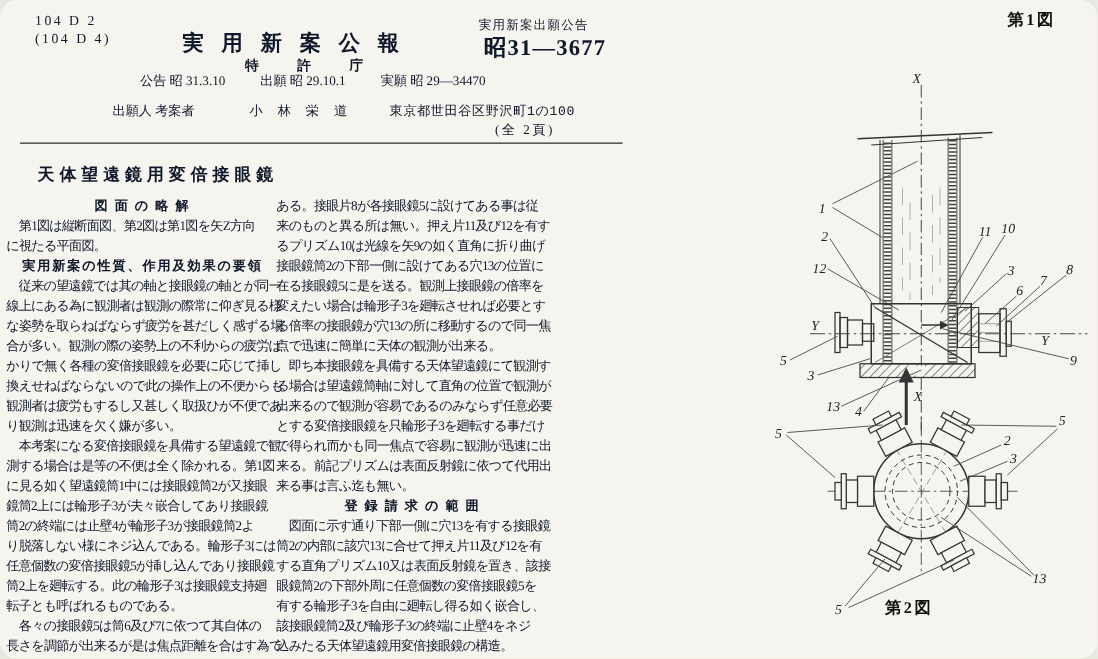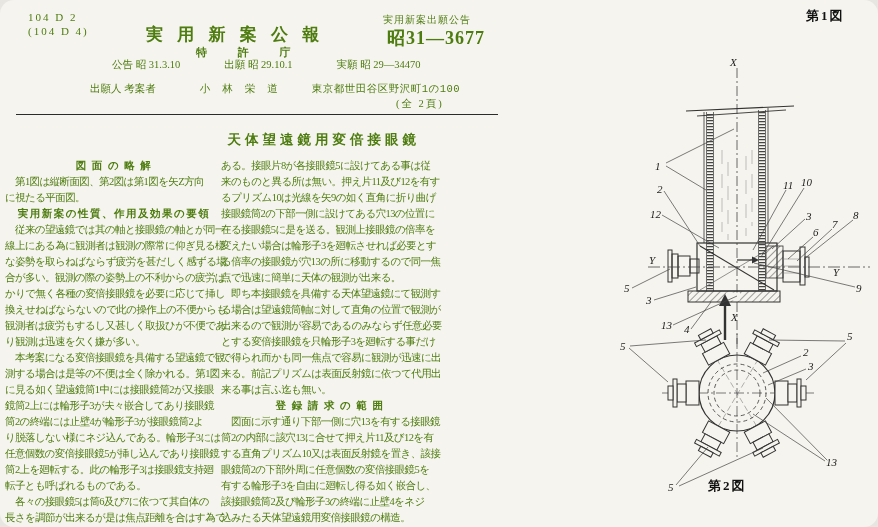--- a/index.html
+++ b/index.html
@@ -1,35 +1,35 @@
 <!DOCTYPE html>
 <html><head>
 <meta charset="utf-8">
 <style>
   html,body{margin:0;padding:0;background:#e8e6e0;}
   #canvas{
     position:relative;width:878px;height:527px;overflow:hidden;
     background:#f6f4ee;
     font-family:"Liberation Serif","DejaVu Serif",serif;
-    color:#4d7c0f;
+    color:#0f172a;
     border-radius:14px;
   }
   .abs{position:absolute;}
   .hdr-class{left:28px;top:10px;font-size:11px;line-height:14px;letter-spacing:2px;}
   .hdr-office{left:196px;top:7px;font-size:11px;font-weight:700;letter-spacing:14px;margin-top:38px;}
   .hdr-gazette{left:146px;top:23px;font-size:17px;font-weight:700;letter-spacing:5px;}
   .hdr-pubtype{left:383px;top:13px;font-size:10px;letter-spacing:1px;}
   .hdr-pubno{left:387px;top:26px;font-size:18px;font-weight:700;letter-spacing:1px;}
-  .hdr-dates{left:112px;top:58px;font-size:10.5px;display:flex;gap:44px;}
+  .hdr-dates{left:112px;top:58px;font-size:10.5px;display:flex;gap:28px;}
   .hdr-applicant{left:90px;top:82px;font-size:10.5px;display:flex;align-items:flex-end;}
   .hdr-applicant .ap-name{margin-left:44px;letter-spacing:12px;}
   .hdr-applicant .ap-addr{margin-left:22px;letter-spacing:0.5px;font-family:Liberation Mono, monospace;}
   .hdr-pages{left:396px;top:97px;font-size:10.5px;letter-spacing:2px;}
   .hdr-rule{left:16px;top:114px;width:482px;height:0;border-top:1.6px solid #2b2b2b;}
-  .doc-title{left:30px;top:131px;width:390px;text-align:right;font-size:13.5px;font-weight:700;letter-spacing:4px;}
+  .doc-title{left:30px;top:131px;width:390px;text-align:left;font-size:13.5px;font-weight:700;letter-spacing:4px;}
   .col{position:absolute;top:158px;width:218px;font-size:10.5px;letter-spacing:-0.6px;}
   .col-left{left:5px;}
   .col-right{left:221px;}
   .tline{height:16px;line-height:16px;white-space:nowrap;}
   .tline.heading{text-align:center;font-weight:700;letter-spacing:1.5px;}
   .tline.indent{text-indent:10px;}
   svg text{font-family:"Liberation Serif","DejaVu Serif",serif;}
   .flabel{font-size:11px;font-style:italic;fill:#222;}
   .fcap{font-size:13px;font-weight:700;letter-spacing:2px;fill:#111;}
 </style>

